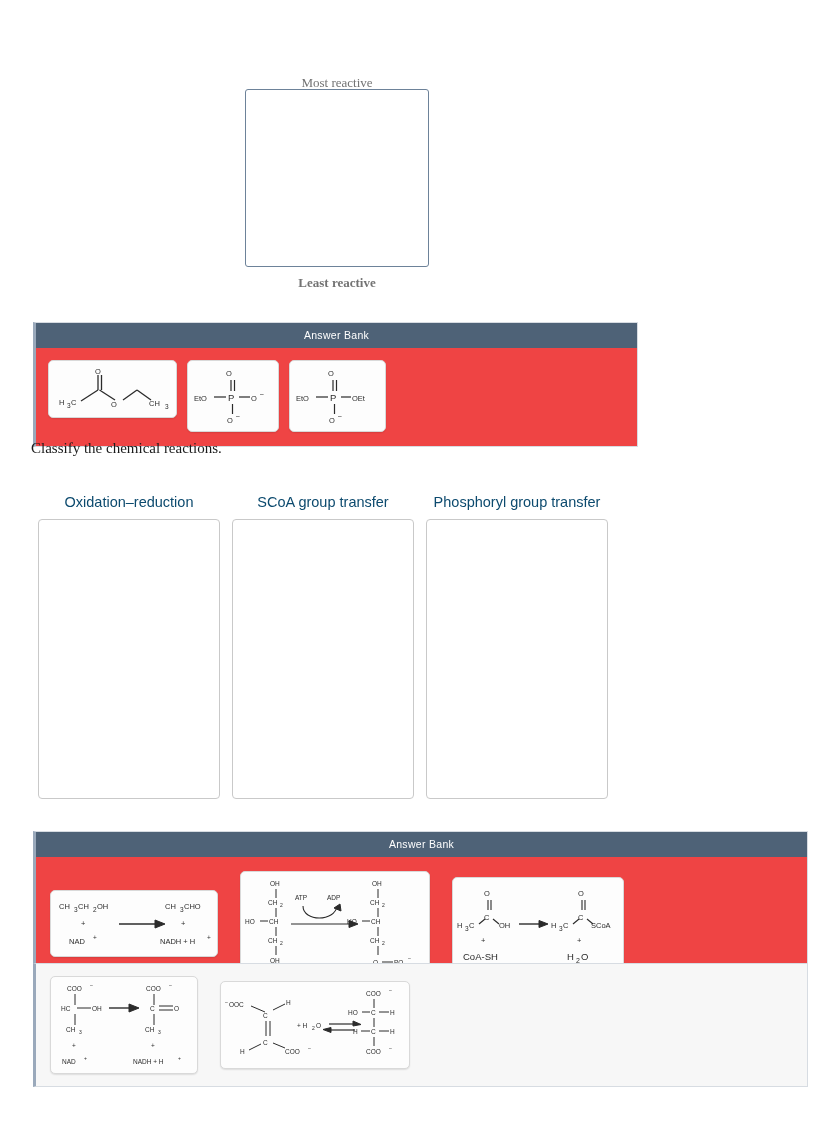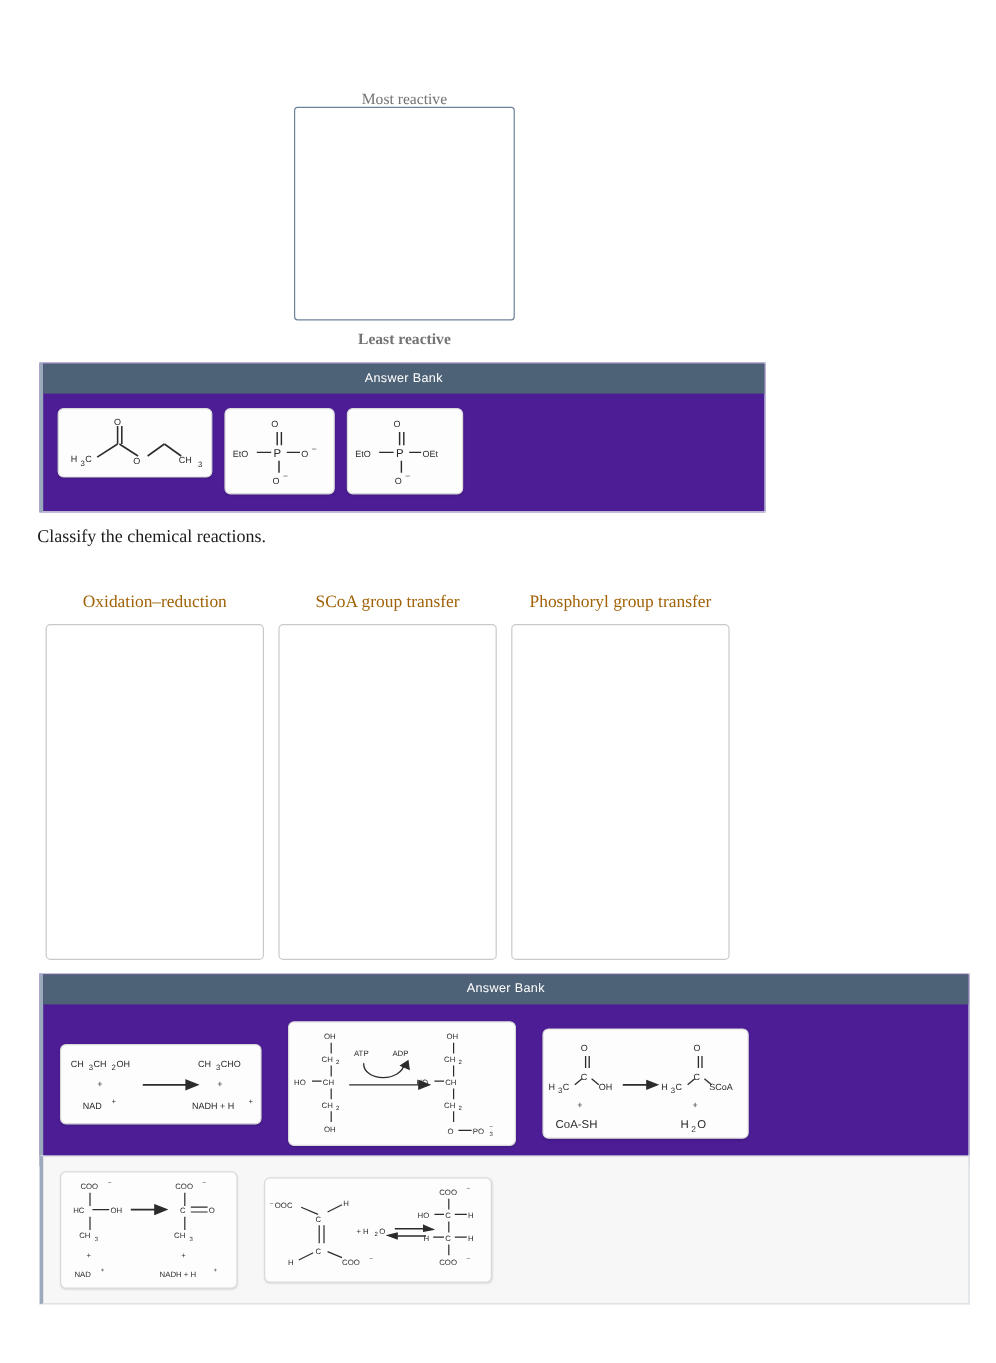--- a/index.html
+++ b/index.html
@@ -37,23 +37,24 @@
     left: 245px; top: 89px;
     width: 184px; height: 178px;
     border: 1.3px solid #6d8299;
     border-radius: 3px;
     background: #fff;
   }
 
   
   .bank {
     position: absolute;
-    background: #4c1d95;
+    background: #ef4444;
     border: 1px solid #d7dce2;
     border-left: 3px solid #9aa9bb;
+    margin-top: 20px;
   }
   .bank-header {
     background: #4e6277;
     color: #ffffff;
     font-family: "Liberation Sans", sans-serif;
     font-size: 10.5px;
     letter-spacing: .3px;
     text-align: center;
     padding: 6px 0 7px 0;
   }
@@ -96,23 +97,23 @@
   }
   #bank3 .bank-body { gap: 22px; padding: 12px 10px 12px 14px; align-items: center; }
   #bank3 .tile.s1 { width: 148px; height: 98px; }
   #bank3 .tile.s2 { width: 190px; height: 88px; }
 
   
   .cat-row { position: absolute; left: 38px; top: 494px; width: 760px; display: flex; gap: 12px; }
   .cat-col { width: 182px; }
   .cat-title {
     text-align: center;
-    font-family: Liberation Serif, serif;
+    font-family: Liberation Sans, sans-serif;
     font-size: 14.5px;
-    color: #a16207;
+    color: #0c4a6e;
     margin-bottom: 9px;
     white-space: nowrap;
   }
   .cat-box {
     height: 280px;
     border: 1px solid #c9c9c9;
     border-radius: 4px;
     background: #ffffff;
   }
 

